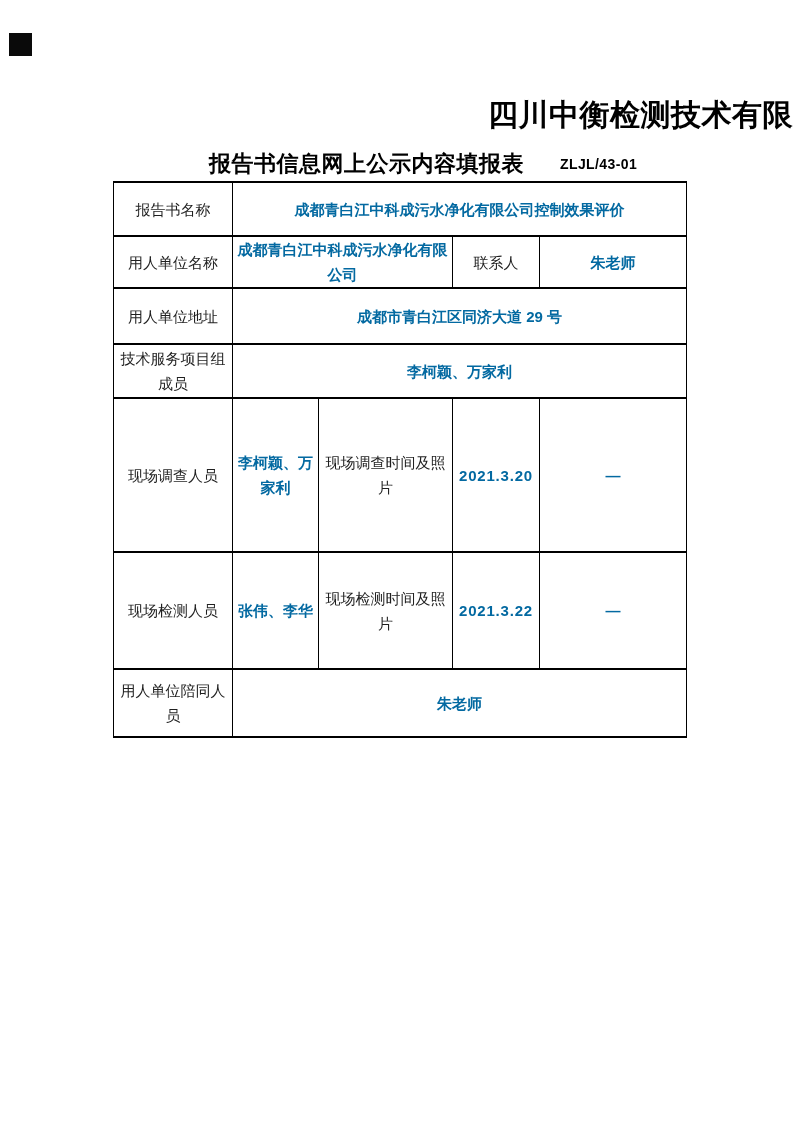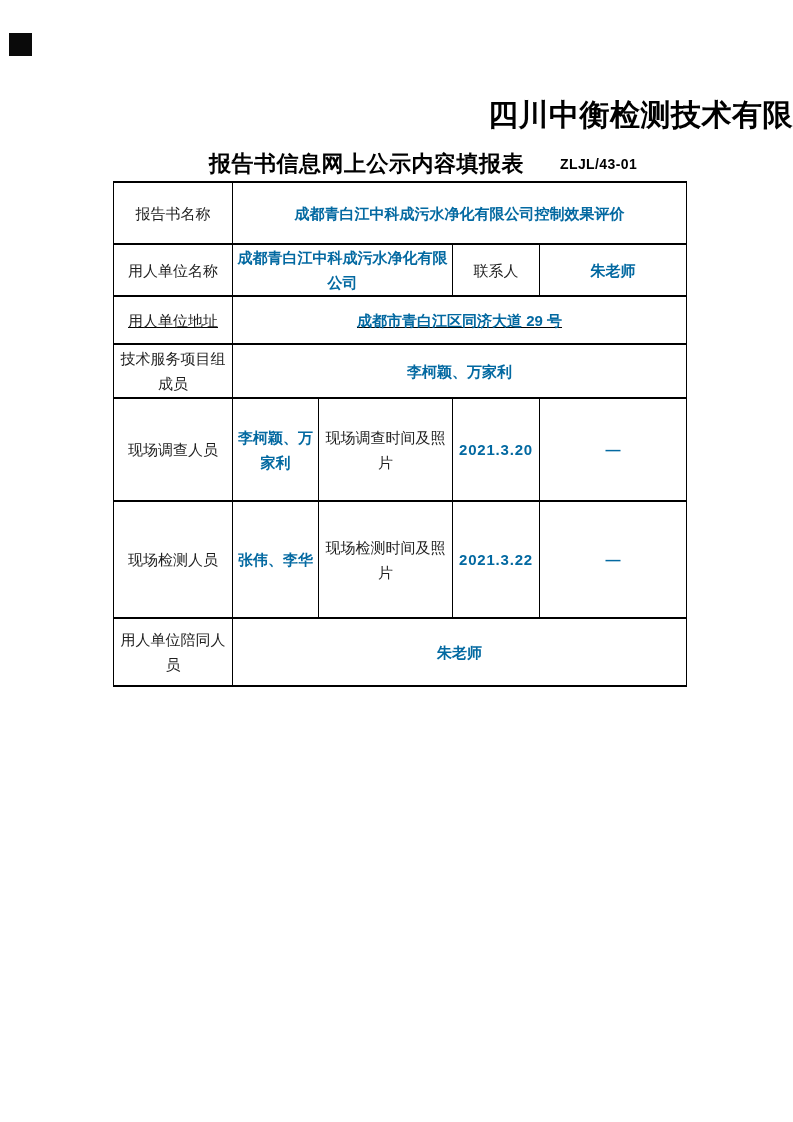--- a/index.html
+++ b/index.html
@@ -66,25 +66,25 @@
     font-size: 15px;
     line-height: 25px;
     overflow: hidden;
   }
   td.lbl { font-weight: 400; color: #1f1f1f; }
   td.val { font-weight: 700; color: #0369a1; }
   td.pad12 { padding: 0 12px; }
   td.pad10 { padding: 0 10px; }
   td.pad6  { padding: 0 6px; }
   td.date  { letter-spacing: 0.8px; }
-  tr.h1 { height: 62px; }
+  tr.h1 { height: 54px; }
   tr.h2 { height: 49px; }
-  tr.h3 { height: 48px; text-decoration: underline; }
+  tr.h3 { height: 56px; }
   tr.h4 { height: 54px; }
-  tr.h5 { height: 103px; }
+  tr.h5 { height: 154px; }
   tr.h6 { height: 120px; }
   tr.h7 { height: 117px; }
   tr.h8 { height: 68px; }
 </style>
 </head>
 <body>
 
 <div class="page">
 
   <div class="corner-mark"></div>

